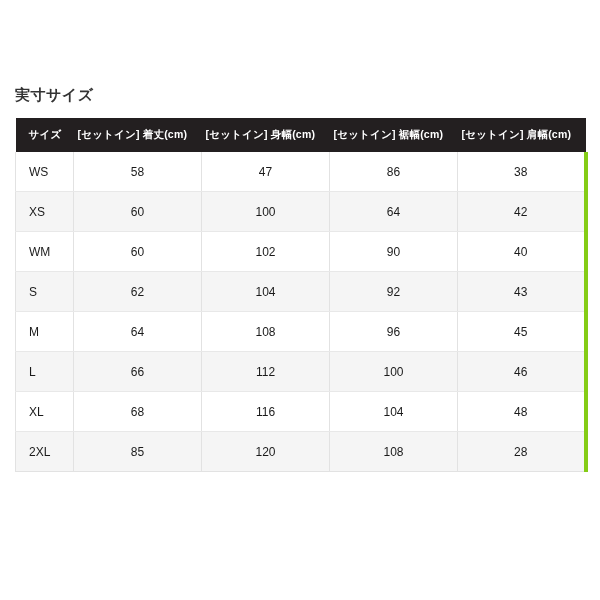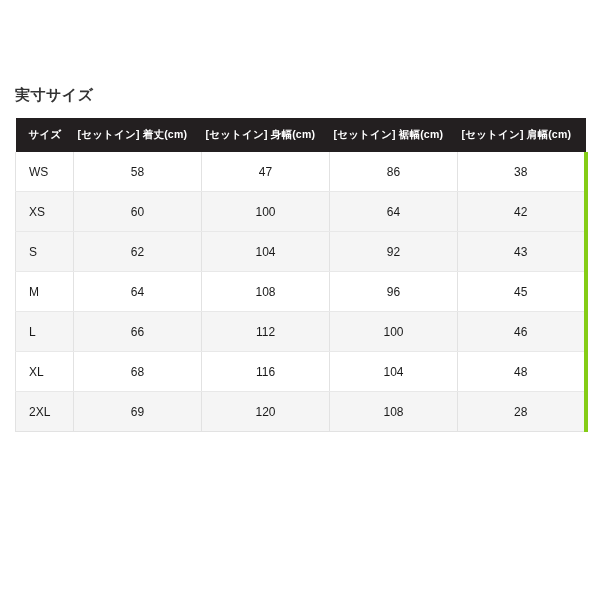--- a/index.html
+++ b/index.html
@@ -139,20 +139,27 @@
           <td>86</td>
           <td>38</td>
         </tr>
         <tr class="even">
           <td class="col-size">XS</td>
           <td>60</td>
           <td>100</td>
           <td>64</td>
           <td>42</td>
         </tr>
+        <tr class="odd">
+          <td class="col-size">WM</td>
+          <td>60</td>
+          <td>102</td>
+          <td>90</td>
+          <td>40</td>
+        </tr>
         <tr class="even">
           <td class="col-size">S</td>
           <td>62</td>
           <td>104</td>
           <td>92</td>
           <td>43</td>
         </tr>
         <tr class="odd">
           <td class="col-size">M</td>
           <td>64</td>
@@ -169,21 +176,21 @@
         </tr>
         <tr class="odd">
           <td class="col-size">XL</td>
           <td>68</td>
           <td>116</td>
           <td>104</td>
           <td>48</td>
         </tr>
         <tr class="even">
           <td class="col-size">2XL</td>
-          <td>69</td>
+          <td>85</td>
           <td>120</td>
           <td>108</td>
           <td>28</td>
         </tr>
       </tbody>
     </table>
   </div>
 
 </div>
 

